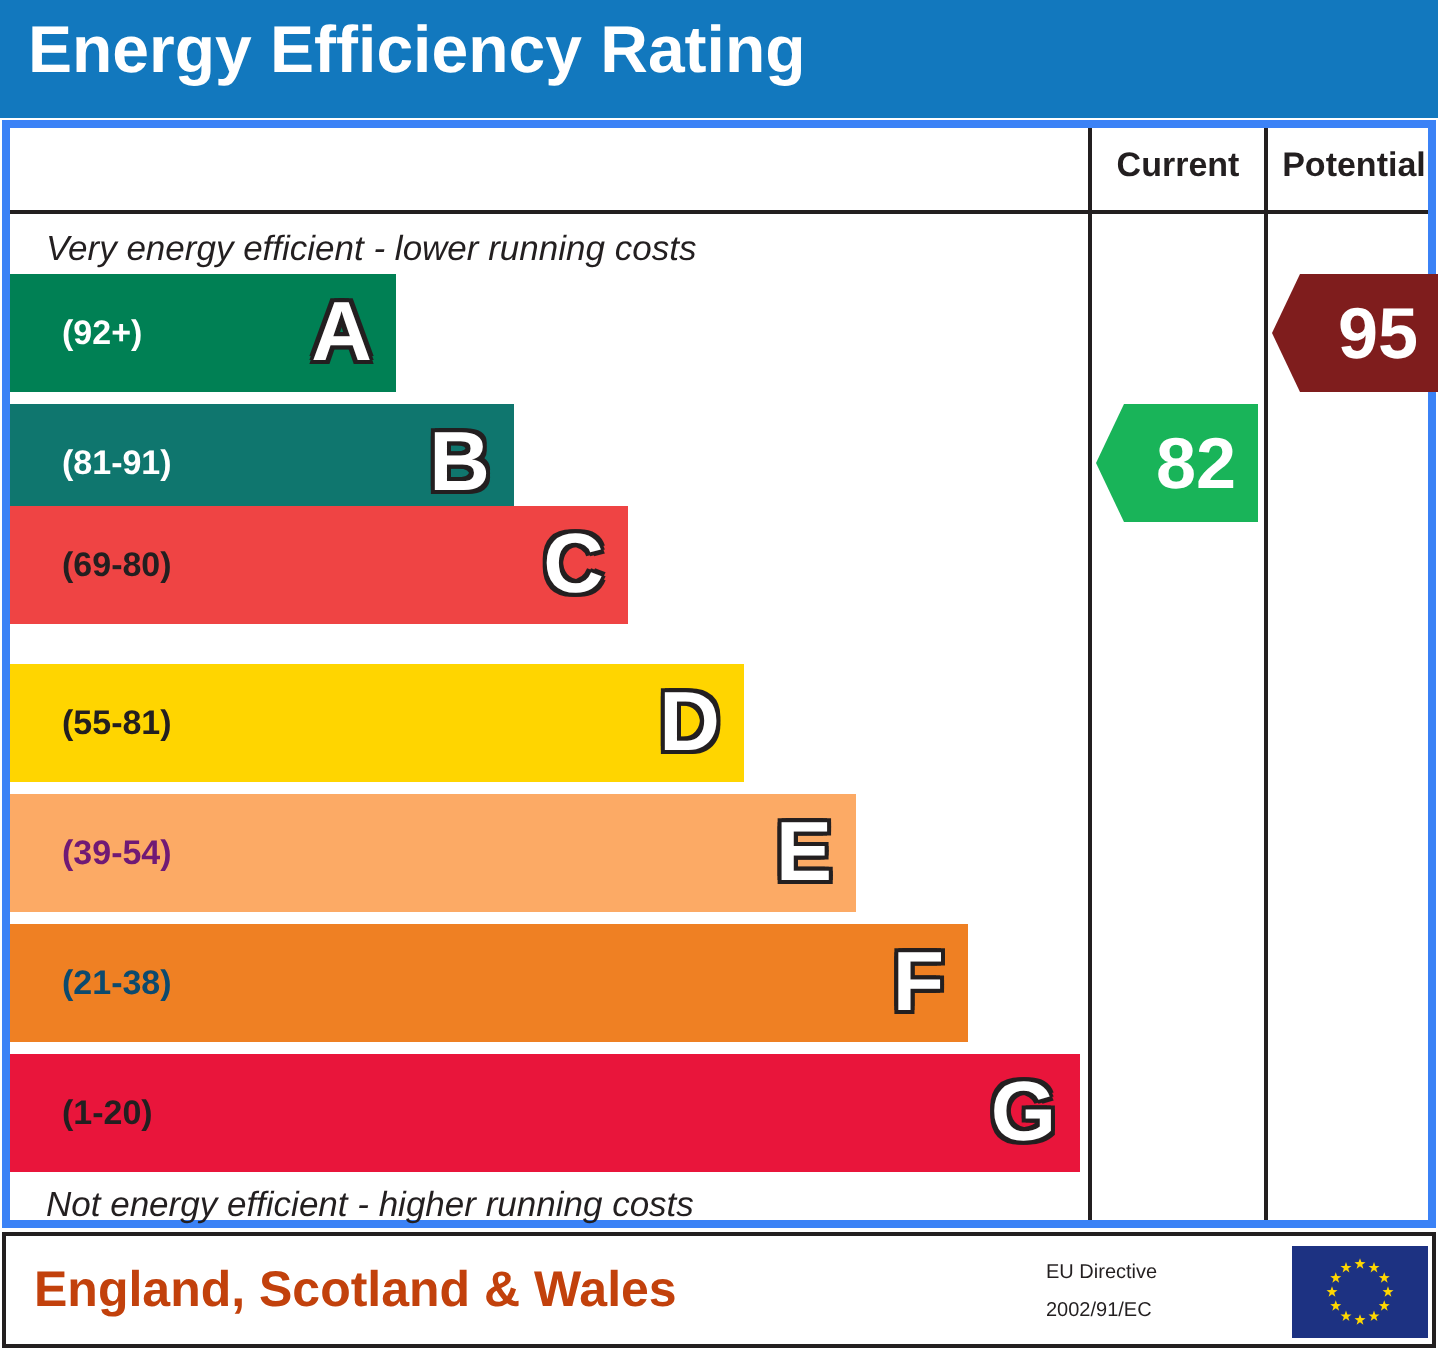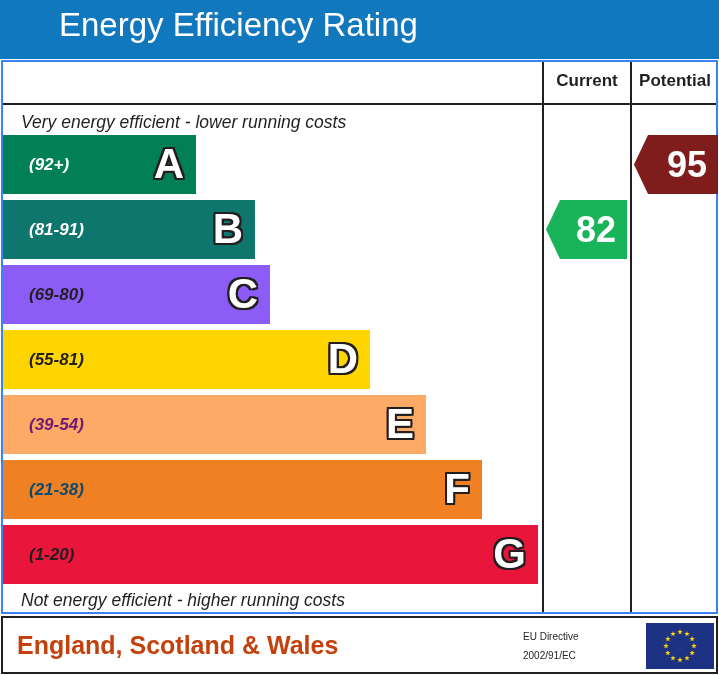--- a/index.html
+++ b/index.html
@@ -27,36 +27,35 @@
     width: 719px;
     height: 59px;
     background: #1278be;
     box-sizing: border-box;
   }
   .title-text {
     position: absolute;
     left: 14px;
     top: 6px;
     font-size: 33px;
-    font-weight: normal;
+    font-weight: bold;
     color: #ffffff;
     letter-spacing: 0px;
     white-space: nowrap;
-    margin-left: 45px;
   }
 
   
   .table-frame {
     position: absolute;
     left: 1px;
     top: 60px;
     width: 717px;
     height: 554px;
     box-sizing: border-box;
-    border: 2px solid #3b82f6;
+    border: 4px solid #3b82f6;
     background: #ffffff;
   }
   
   .hdr-rule {
     position: absolute;
     left: 0;
     top: 41px;
     width: 100%;
     height: 2px;
     background: #231f20;
@@ -111,21 +110,20 @@
     box-sizing: border-box;
   }
   .band-range {
     position: absolute;
     left: 26px;
     top: 50%;
     transform: translateY(-50%);
     font-size: 17px;
     font-weight: bold;
     white-space: nowrap;
-    font-style: italic;
   }
   .band-letter {
     position: absolute;
     right: 12px;
     top: 50%;
     transform: translateY(-52%);
     font-size: 42px;
     font-weight: bold;
     line-height: 1;
     color: #ffffff;
@@ -217,21 +215,21 @@
 
     <div class="bands">
         <div class="band" style="top: 0px; width: 193px; background: rgb(0, 128, 84);">
           <span class="band-range" style="color: rgb(255, 255, 255);">(92+)</span>
           <span class="band-letter">A</span>
         </div>
         <div class="band" style="top: 65px; width: 252px; background: #0f766e;">
           <span class="band-range" style="color: rgb(255, 255, 255);">(81-91)</span>
           <span class="band-letter">B</span>
         </div>
-        <div class="band" style="top: 130px; width: 267px; background: #8b5cf6;">
+        <div class="band" style="top: 116px; width: 309px; background: #ef4444;">
           <span class="band-range" style="color: rgb(35, 31, 32);">(69-80)</span>
           <span class="band-letter">C</span>
         </div>
         <div class="band" style="top: 195px; width: 367px; background: rgb(255, 213, 0);">
           <span class="band-range" style="color: rgb(35, 31, 32);">(55-81)</span>
           <span class="band-letter">D</span>
         </div>
         <div class="band" style="top: 260px; width: 423px; background: rgb(252, 170, 101);">
           <span class="band-range" style="color: #701a75;">(39-54)</span>
           <span class="band-letter">E</span>

